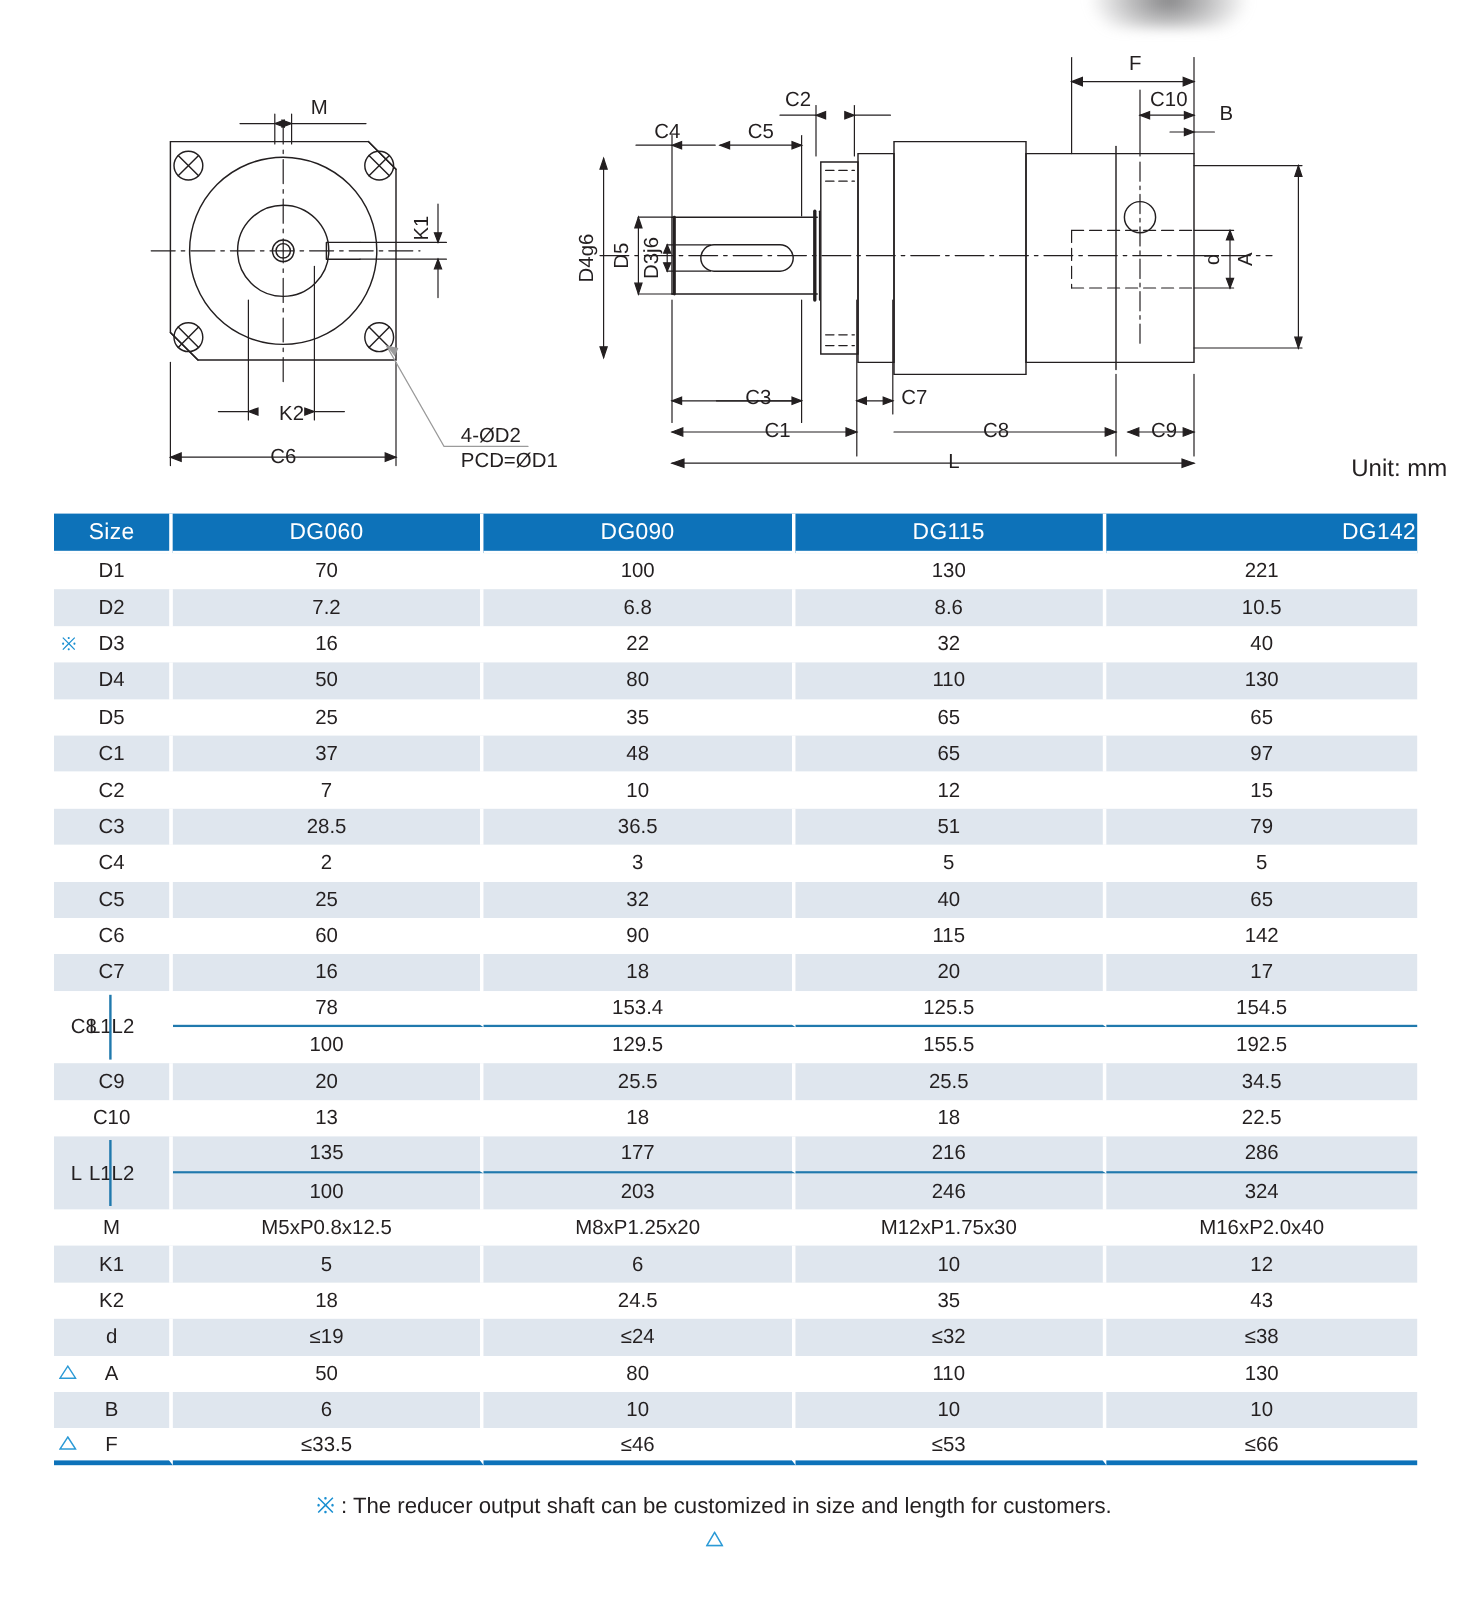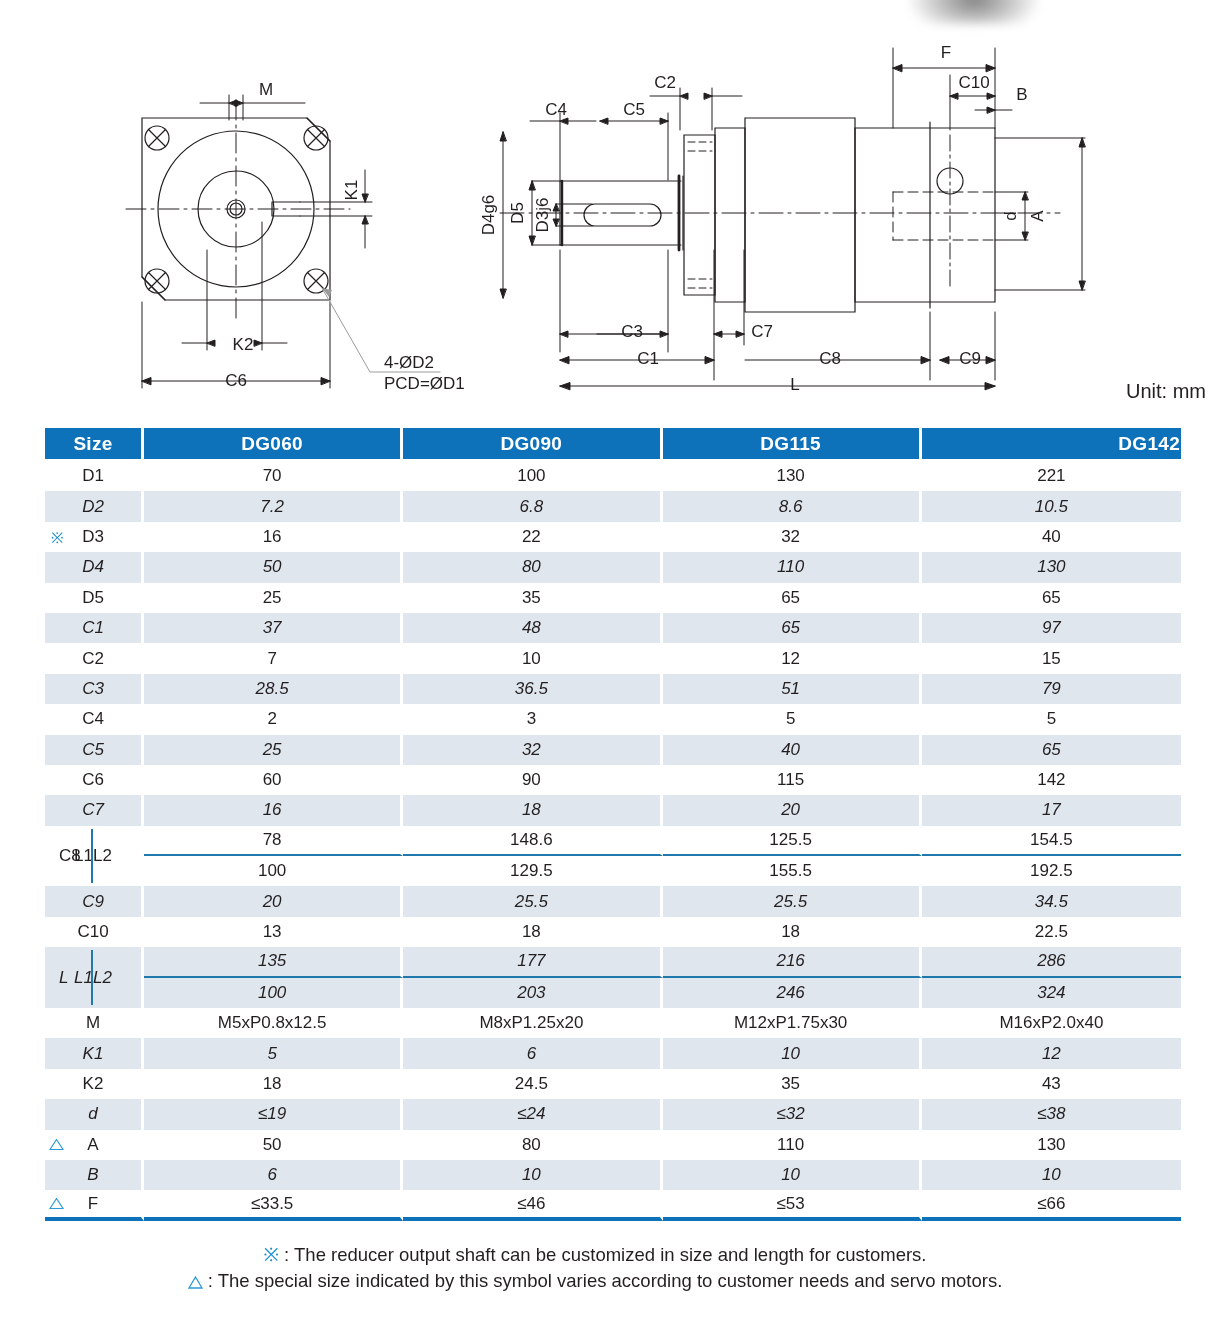--- a/index.html
+++ b/index.html
@@ -40,41 +40,41 @@
     border-collapse: separate;
     border-spacing: 0;
     font-size: 17px;
   }
   #spec-table col.c-size { width: 99px; }
   #spec-table col.c-val  { width: 259.25px; }
 
   #spec-table thead th {
     background: #0d72b9;
     color: #ffffff;
-    font-weight: bold;
+    font-weight: normal;
     font-size: 19px;
     height: 33px;
     text-align: center;
     letter-spacing: .3px;
     border-right: 3px solid #ffffff;
     border-bottom: 2px solid #ffffff;
   }
   #spec-table thead th:last-child { border-right: none; text-align: right; }
 
   #spec-table tbody td {
     height: 30.4px;
     text-align: center;
     vertical-align: middle;
     padding: 0;
     border-right: 3px solid #ffffff;
     color: #231f20;
   }
   #spec-table tbody td:last-child { border-right: none; }
 
-  tr.shade td { background: #dfe6ee; font-style: italic; }
+  tr.shade td { background: #dfe6ee; }
   tr.plain td { background: #ffffff; }
 
   
   td.lab { position: relative; }
   td.lab .mark {
     position: absolute; left: 6px; top: 50%;
     transform: translateY(-50%);
     color: #1a8fd1; font-size: 15px; line-height: 1;
   }
 
@@ -475,21 +475,21 @@
         <tr class="shade">
           <td class="lab"><span>C7</span></td>
           <td>16</td>
           <td>18</td>
           <td>20</td>
           <td>17</td>
         </tr>
         <tr class="plain grp-top">
           <td class="group-label" rowspan="2"><span class="gl-text">C8</span><span class="v-rule"></span><span class="sl-text" style="left:auto;right:14px;transform:translateY(-50%);top:25%">L1</span><span class="sl-text" style="left:auto;right:14px;transform:translateY(-50%);top:75%">L2</span></td>
           <td>78</td>
-          <td>148.6</td>
+          <td>153.4</td>
           <td>125.5</td>
           <td>154.5</td>
         </tr>
         <tr class="plain">
           <td>100</td>
           <td>129.5</td>
           <td>155.5</td>
           <td>192.5</td>
         </tr>
         <tr class="shade">
@@ -577,17 +577,17 @@
 
   <div id="footnotes">
     <div class="fn">
       <span class="fn-mark">※</span><span> : The reducer output shaft can be customized in size and length for customers.</span>
     </div>
     <div class="fn">
       <span class="fn-tri-outline">
         <svg width="15" height="13" viewBox="0 0 15 13">
             <polygon points="7.5,1 14,12 1,12" fill="none" stroke="#2b9ad6" stroke-width="1.3"></polygon>
           </svg>
-      </span><span> : The special size indicated by this symbol varies according to customer needs and servo motors.</span>
+      </span>
     </div>
   </div>
 
 </div>
 
 </body></html>

